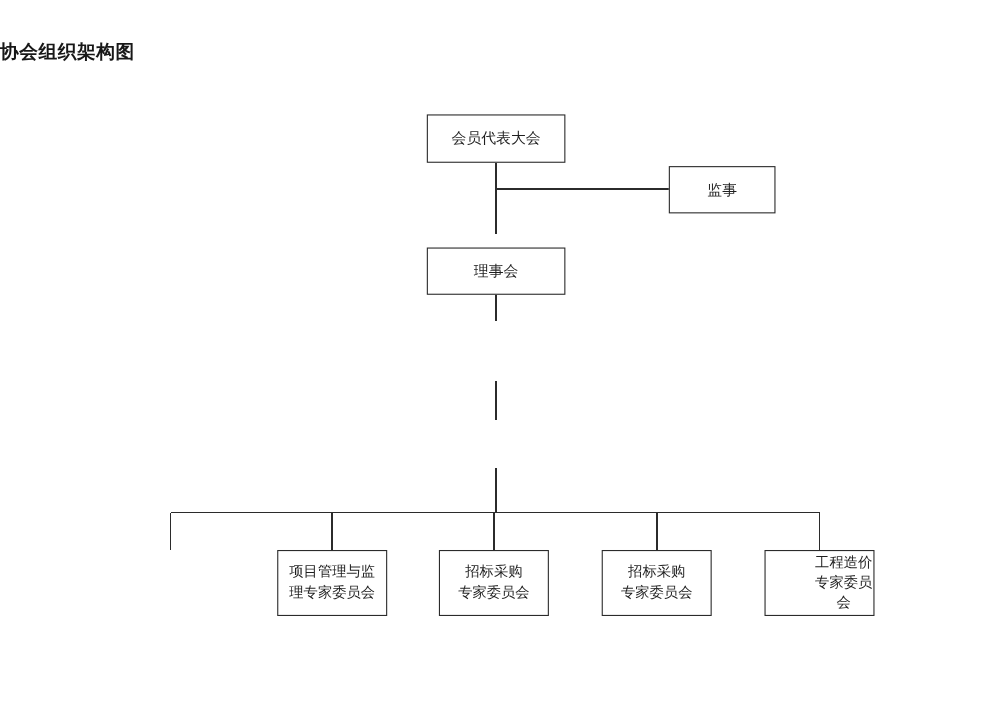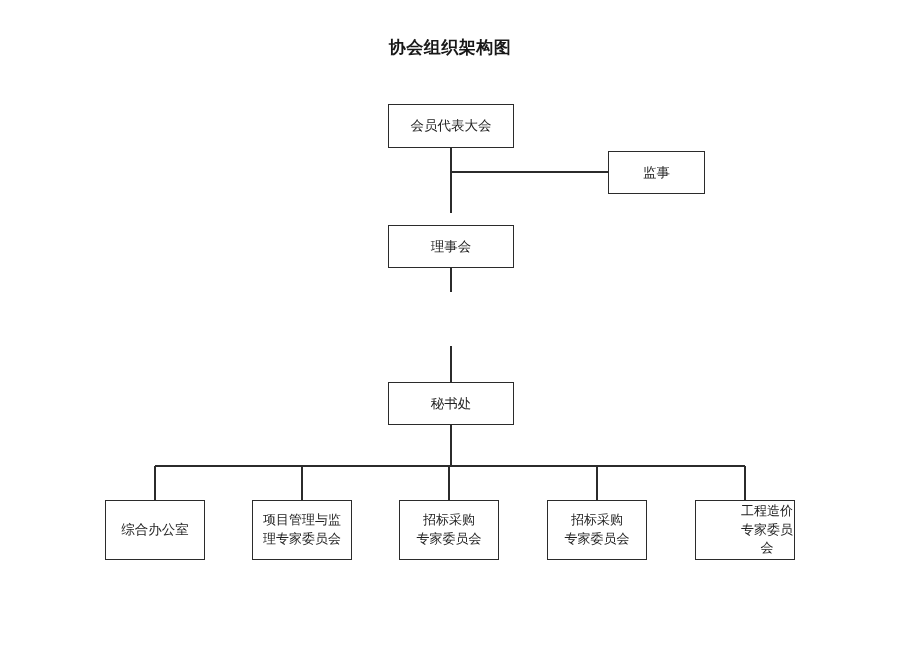--- a/index.html
+++ b/index.html
@@ -18,21 +18,21 @@
     position: relative;
     width: 900px;
     height: 652px;
     background: #ffffff;
   }
   #title {
     position: absolute;
     left: 0;
     top: 36px;
     width: 900px;
-    text-align: center;
+    text-align: left;
     font-size: 17px;
     font-weight: bold;
     letter-spacing: 0.5px;
     color: #181818;
   }
   svg.wires {
     position: absolute;
     left: 0;
     top: 0;
     width: 900px;
@@ -87,23 +87,21 @@
     </g>
   </svg>
 
   <div class="node" style="left:388px; top:104px; width:126px; height:44px;">会员代表大会</div>
 
   <div class="node" style="left:608px; top:151px; width:97px; height:43px;">监事</div>
 
   <div class="node" style="left:388px; top:213px; width:126px; height:43px;margin-top:12px;">理事会</div>
 
 
-  <div class="node" style="left:388px; top:382px; width:126px; height:43px;">秘书处</div>
 
-  <div class="node" style="left:105px; top:500px; width:100px; height:60px;">综合办公室</div>
 
   <div class="node two-line" style="left:252px; top:500px; width:100px; height:60px;">项目管理与监
 理专家委员会</div>
 
   <div class="node two-line" style="left:399px; top:500px; width:100px; height:60px;">招标采购
 专家委员会</div>
 
   <div class="node two-line" style="left:547px; top:500px; width:100px; height:60px;">招标采购
 专家委员会</div>
 

